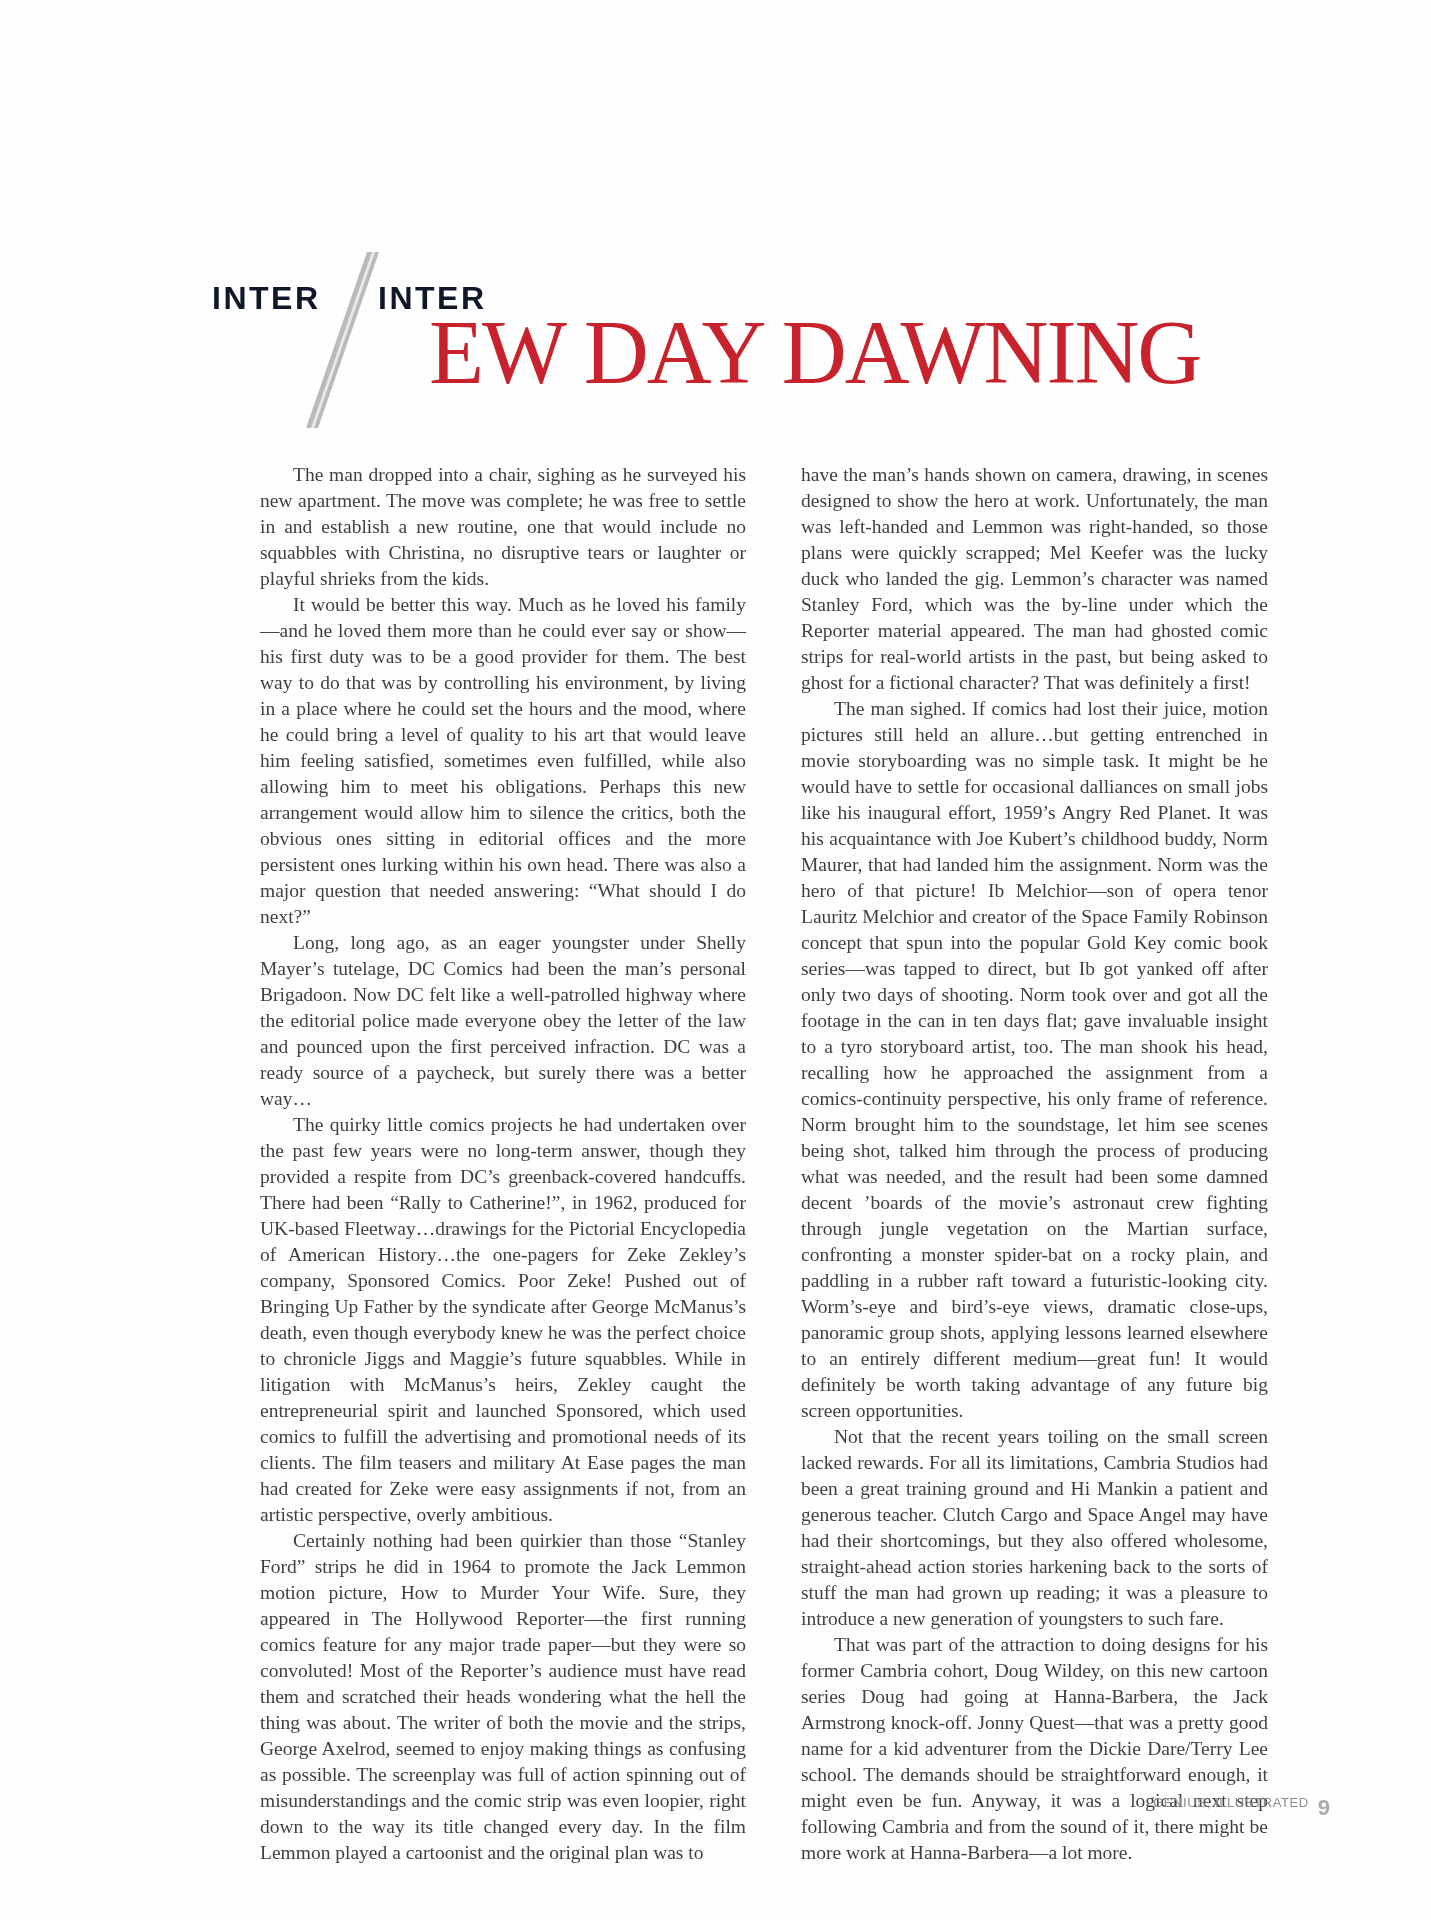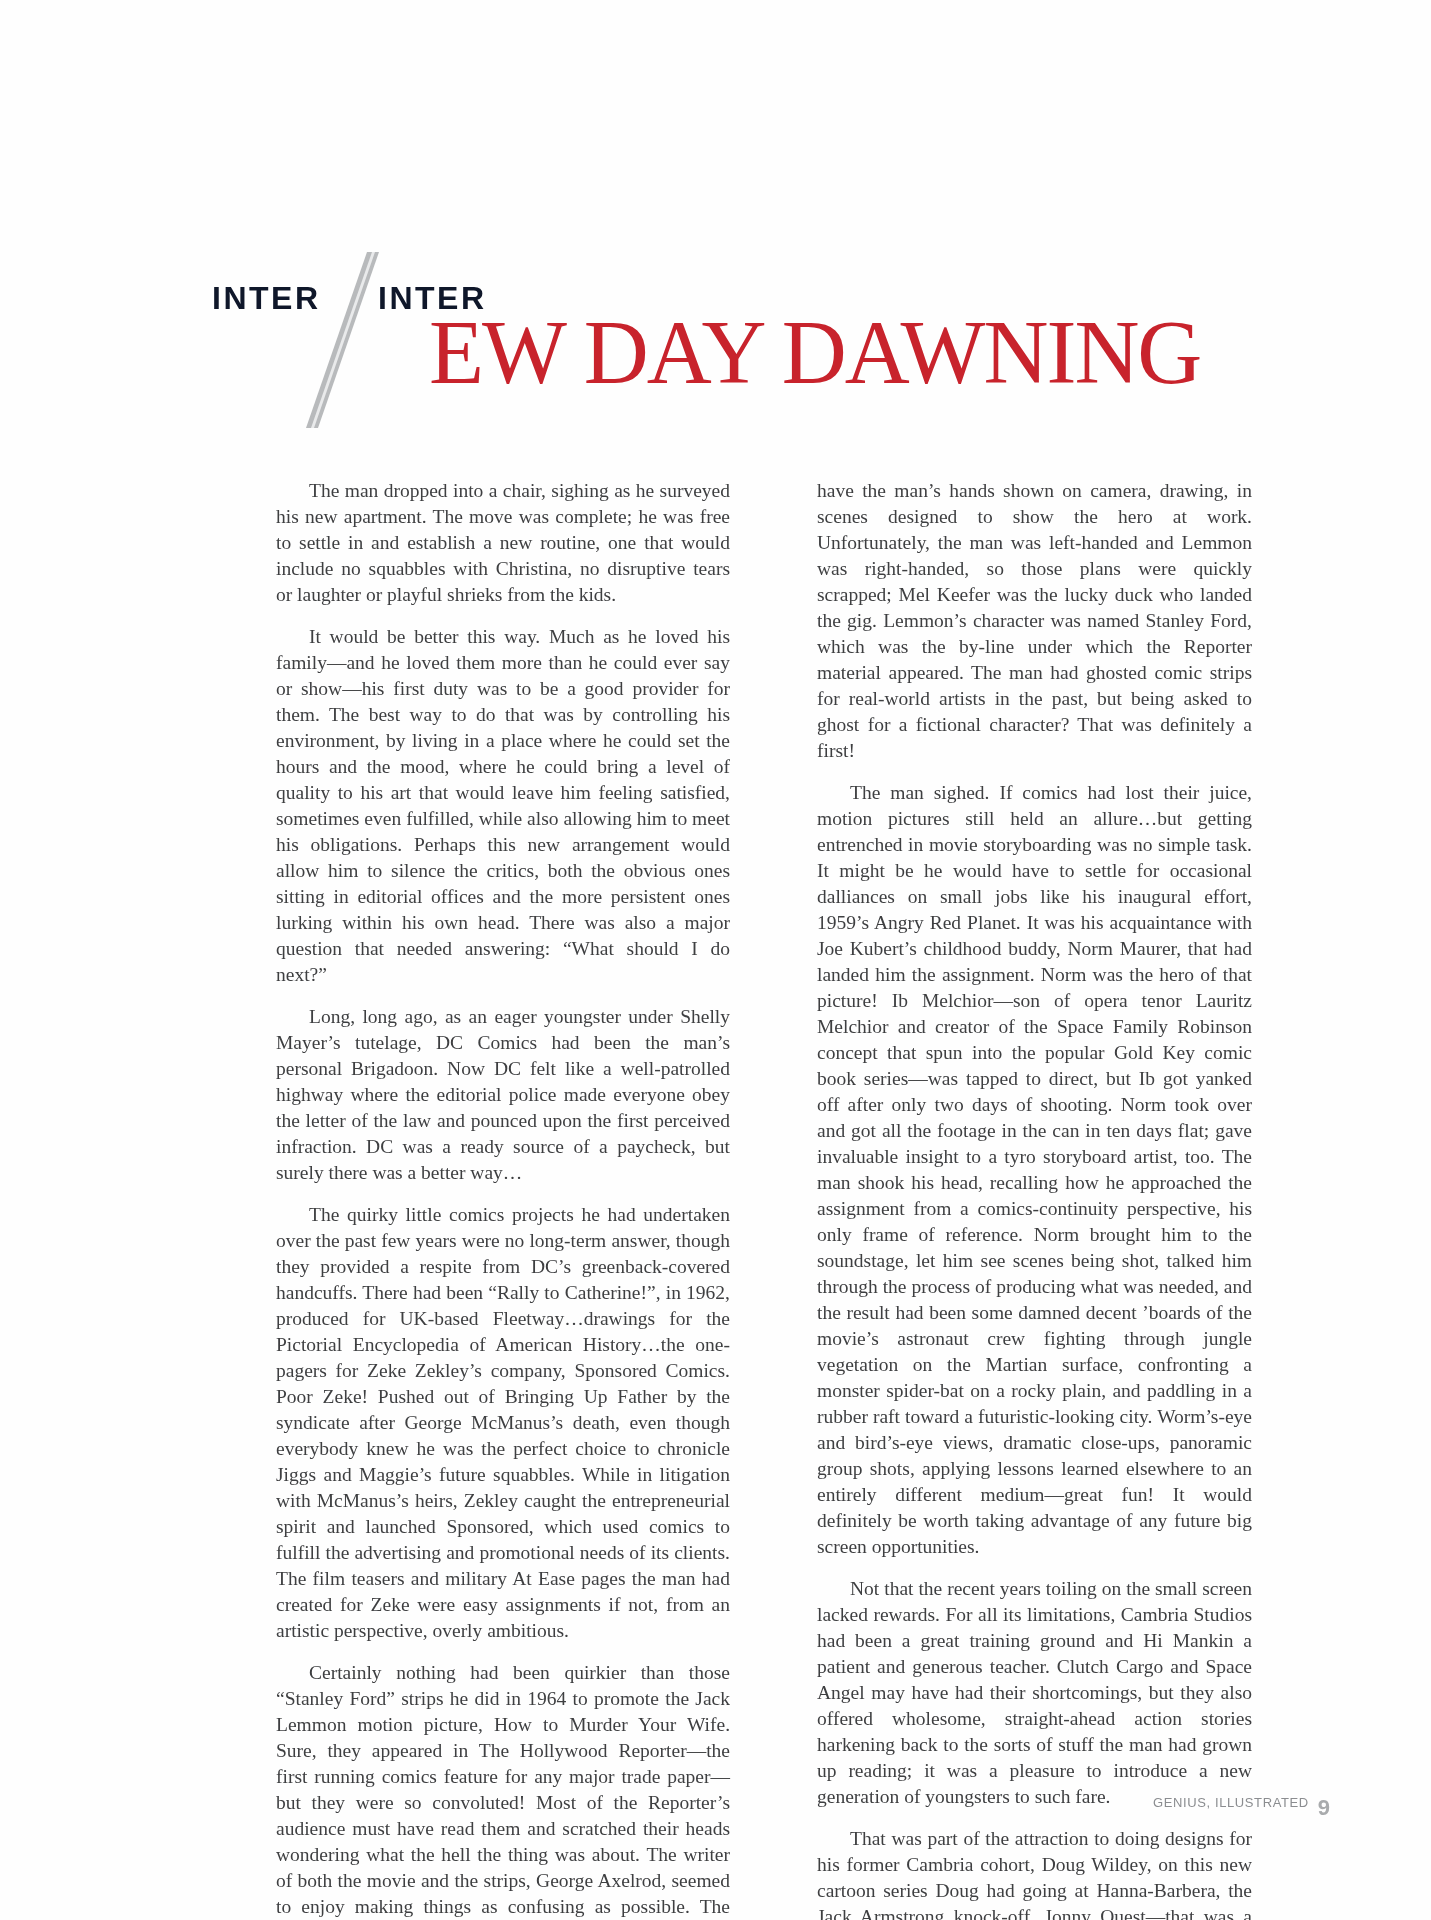--- a/index.html
+++ b/index.html
@@ -47,21 +47,21 @@
     top: 462px;
     font-family: "Liberation Serif", "DejaVu Serif", serif;
     font-size: 19.5px;
     line-height: 26px;
     color: #3e3f41;
     text-align: justify;
     hyphens: none;
   }
   .col-left  { left: 260px; width: 486px; }
   .col-right { left: 801px; width: 467px; }
-  .col p { margin: 16px; padding: 0; }
+  .col p { margin: 0; padding: 0; }
   .col p.indent { text-indent: 33px; }
   .italic { }
   .footer {
     position: absolute;
     top: 1795px;
     left: 1100px;
     width: 230px;
     display: flex;
     justify-content: flex-end;
     align-items: flex-start;

